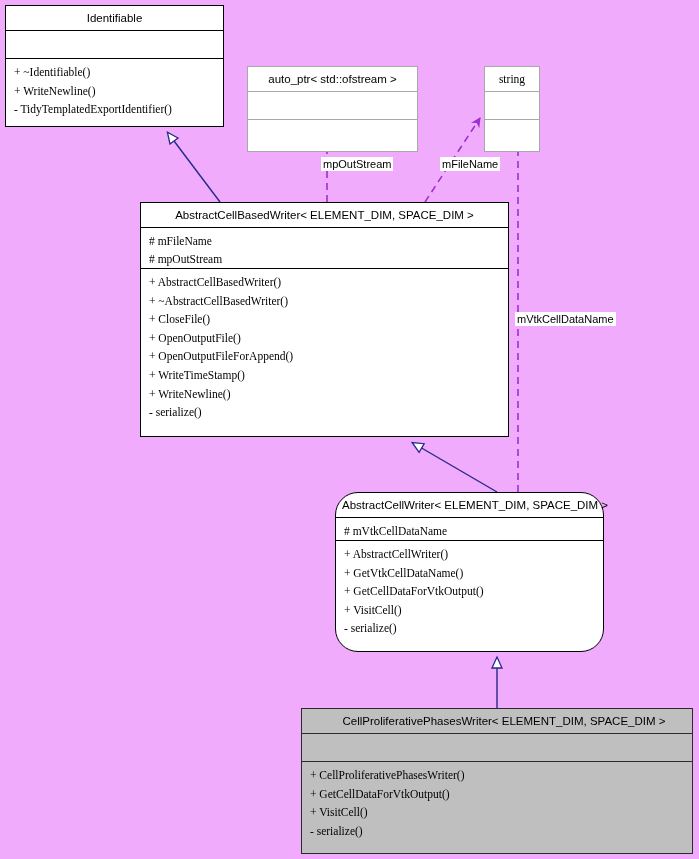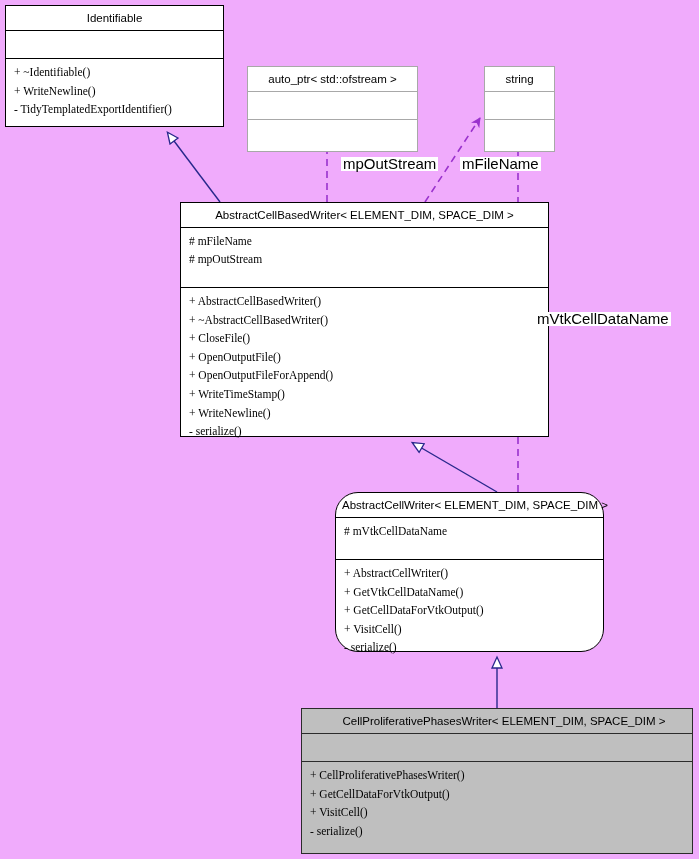--- a/index.html
+++ b/index.html
@@ -53,21 +53,21 @@
     border-bottom: 1px solid #a8a8a8;
   }
   .cls-box.highlight .cls-title {
     border-bottom: 1px solid #2b2b2b;
     padding-left: 20px;
   }
   .cls-attrs {
     box-sizing: border-box;
     font-size: 11.5px;
     color: #000000;
-    padding: 4px 8px 19px 8px;
+    padding: 4px 8px 0 8px;
     line-height: 18px;
     border-bottom: 1px solid #000000;
     white-space: nowrap;
   }
   .cls-box.light .cls-attrs {
     border-bottom: 1px solid #a8a8a8;
   }
   .cls-box.highlight .cls-attrs {
     border-bottom: 1px solid #2b2b2b;
   }
@@ -81,27 +81,26 @@
   }
   .row-line {
     white-space: nowrap;
     font-family: Liberation Serif, serif;
   }
   .empty-compartment {
     min-height: 18px;
   }
   .edge-label {
     position: absolute;
-    font-size: 15px;
+    font-size: 11px;
     color: #000000;
     white-space: nowrap;
     background: #ffffff;
     padding: 0 2px;
     line-height: 14px;
-    margin-left: 20px;
   }
 </style>
 </head>
 <body>
 
 <div id="diagram-root">
 
   <svg class="uml-canvas" viewBox="0 0 699 859">
     <defs>
       <marker id="inherit-arrow" markerWidth="14" markerHeight="14" refX="11" refY="6" orient="auto" markerUnits="userSpaceOnUse">
@@ -134,27 +133,27 @@
       <div class="row-line">- TidyTemplatedExportIdentifier()</div>
     </div>
   </div>
 
   <div class="cls-box light" style="left:247px; top:26px; width:171px; height:86px;">
     <div class="cls-title">auto_ptr&lt; std::ofstream &gt;</div>
     <div class="cls-attrs empty-compartment" style="height:28px;"></div>
     <div class="cls-ops empty-compartment"></div>
   </div>
 
-  <div class="cls-box light" style="left:484px; top:26px; width:71px; height:86px;">
+  <div class="cls-box light" style="left:484px; top:26px; width:56px; height:86px;font-family:Liberation Serif, serif;">
     <div class="cls-title">string</div>
     <div class="cls-attrs empty-compartment" style="height:28px;"></div>
     <div class="cls-ops empty-compartment"></div>
   </div>
 
-  <div class="cls-box" style="left:140px; top:202px; width:369px; height:235px;margin-left:40px;">
+  <div class="cls-box" style="left:140px; top:202px; width:369px; height:235px;">
     <div class="cls-title">AbstractCellBasedWriter&lt; ELEMENT_DIM, SPACE_DIM &gt;</div>
     <div class="cls-attrs">
       <div class="row-line"># mFileName</div>
       <div class="row-line"># mpOutStream</div>
     </div>
     <div class="cls-ops">
       <div class="row-line">+ AbstractCellBasedWriter()</div>
       <div class="row-line">+ ~AbstractCellBasedWriter()</div>
       <div class="row-line">+ CloseFile()</div>
       <div class="row-line">+ OpenOutputFile()</div>

